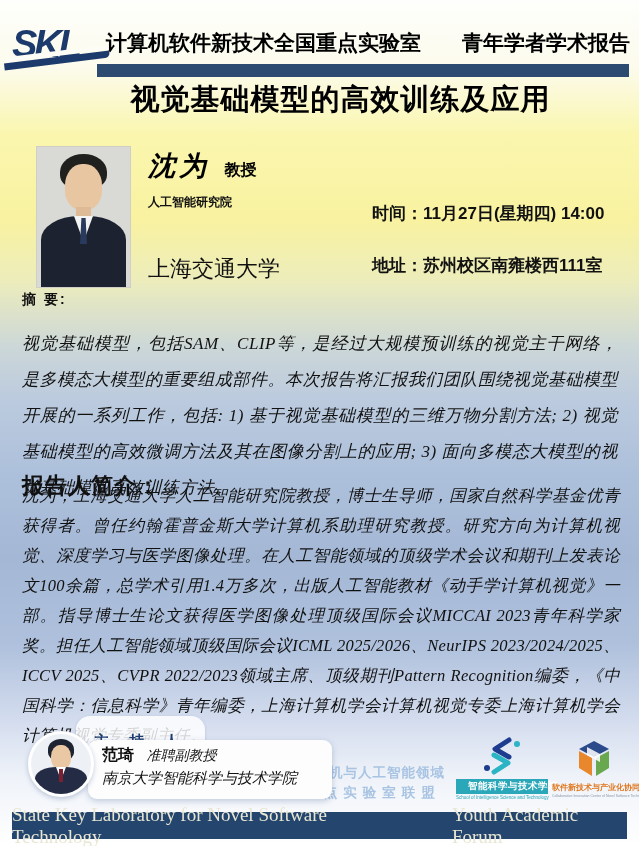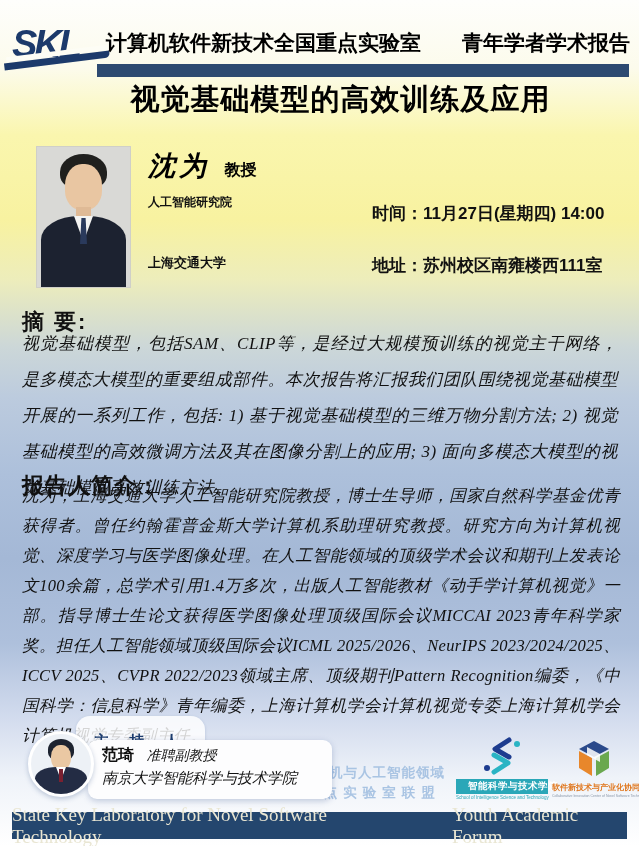--- a/index.html
+++ b/index.html
@@ -39,26 +39,26 @@
            background:#1c2230; border-radius:45% 45% 0 0 / 32% 32% 0 0; }
   .photo .shirt { position:absolute; top:69px; left:37px; width:19px; height:26px; background:#f4f4f2;
            clip-path:polygon(0 0,100% 0,50% 100%); }
   .photo .tie { position:absolute; top:71px; left:43px; width:7px; height:26px; background:#2a3a5c;
            clip-path:polygon(20% 0,80% 0,100% 100%,0 100%); }
   .speaker-name-row { left:148px; top:148px; }
   .speaker-name { font-family:"Liberation Serif",serif; font-style:italic; font-weight:bold;
            font-size:27px; color:#000; letter-spacing:4px; }
   .speaker-title { font-size:16px; font-weight:bold; color:#000; margin-left:10px; }
   .speaker-aff1 { left:148px; top:194px; font-size:12px; font-weight:bold; }
-  .speaker-aff2 { left:148px; top:254px; font-size:13px; font-weight:bold; }
+  .speaker-aff2 { left:148px; top:254px; font-size:22px; font-weight:normal; }
   .meta-time { left:372px; top:202px; font-size:17px; font-weight:bold; }
   .meta-addr { left:372px; top:254px; font-size:17px; font-weight:bold; }
 
   
-  .abstract-heading { left:22px; top:291px; font-size:22px; font-weight:bold; letter-spacing:2px;margin-top:16px; }
+  .abstract-heading { left:22px; top:291px; font-size:14px; font-weight:bold; letter-spacing:2px; }
   .abstract-body { left:22px; top:326px; width:596px; font-family:"Liberation Serif",serif;
       font-style:italic; font-size:17px; line-height:36px; text-align:justify; letter-spacing:0.5px; }
   .bio-heading { left:22px; top:447px; font-size:22px; font-weight:bold; letter-spacing:1px;margin-top:24px; }
   .bio-body { left:22px; top:481px; width:598px; font-family:"Liberation Serif",serif;
       font-style:italic; font-size:16.5px; line-height:30px; text-align:justify; letter-spacing:0.3px; }
 
   
   .host-bubble { left:76px; top:716px; padding:16px 18px; border-radius:14px;
       background:rgba(255,255,255,0.82); color:#1d3c6e; font-weight:bold; font-size:15px;
       letter-spacing:8px; box-shadow:0 1px 3px rgba(60,90,140,.25); }

